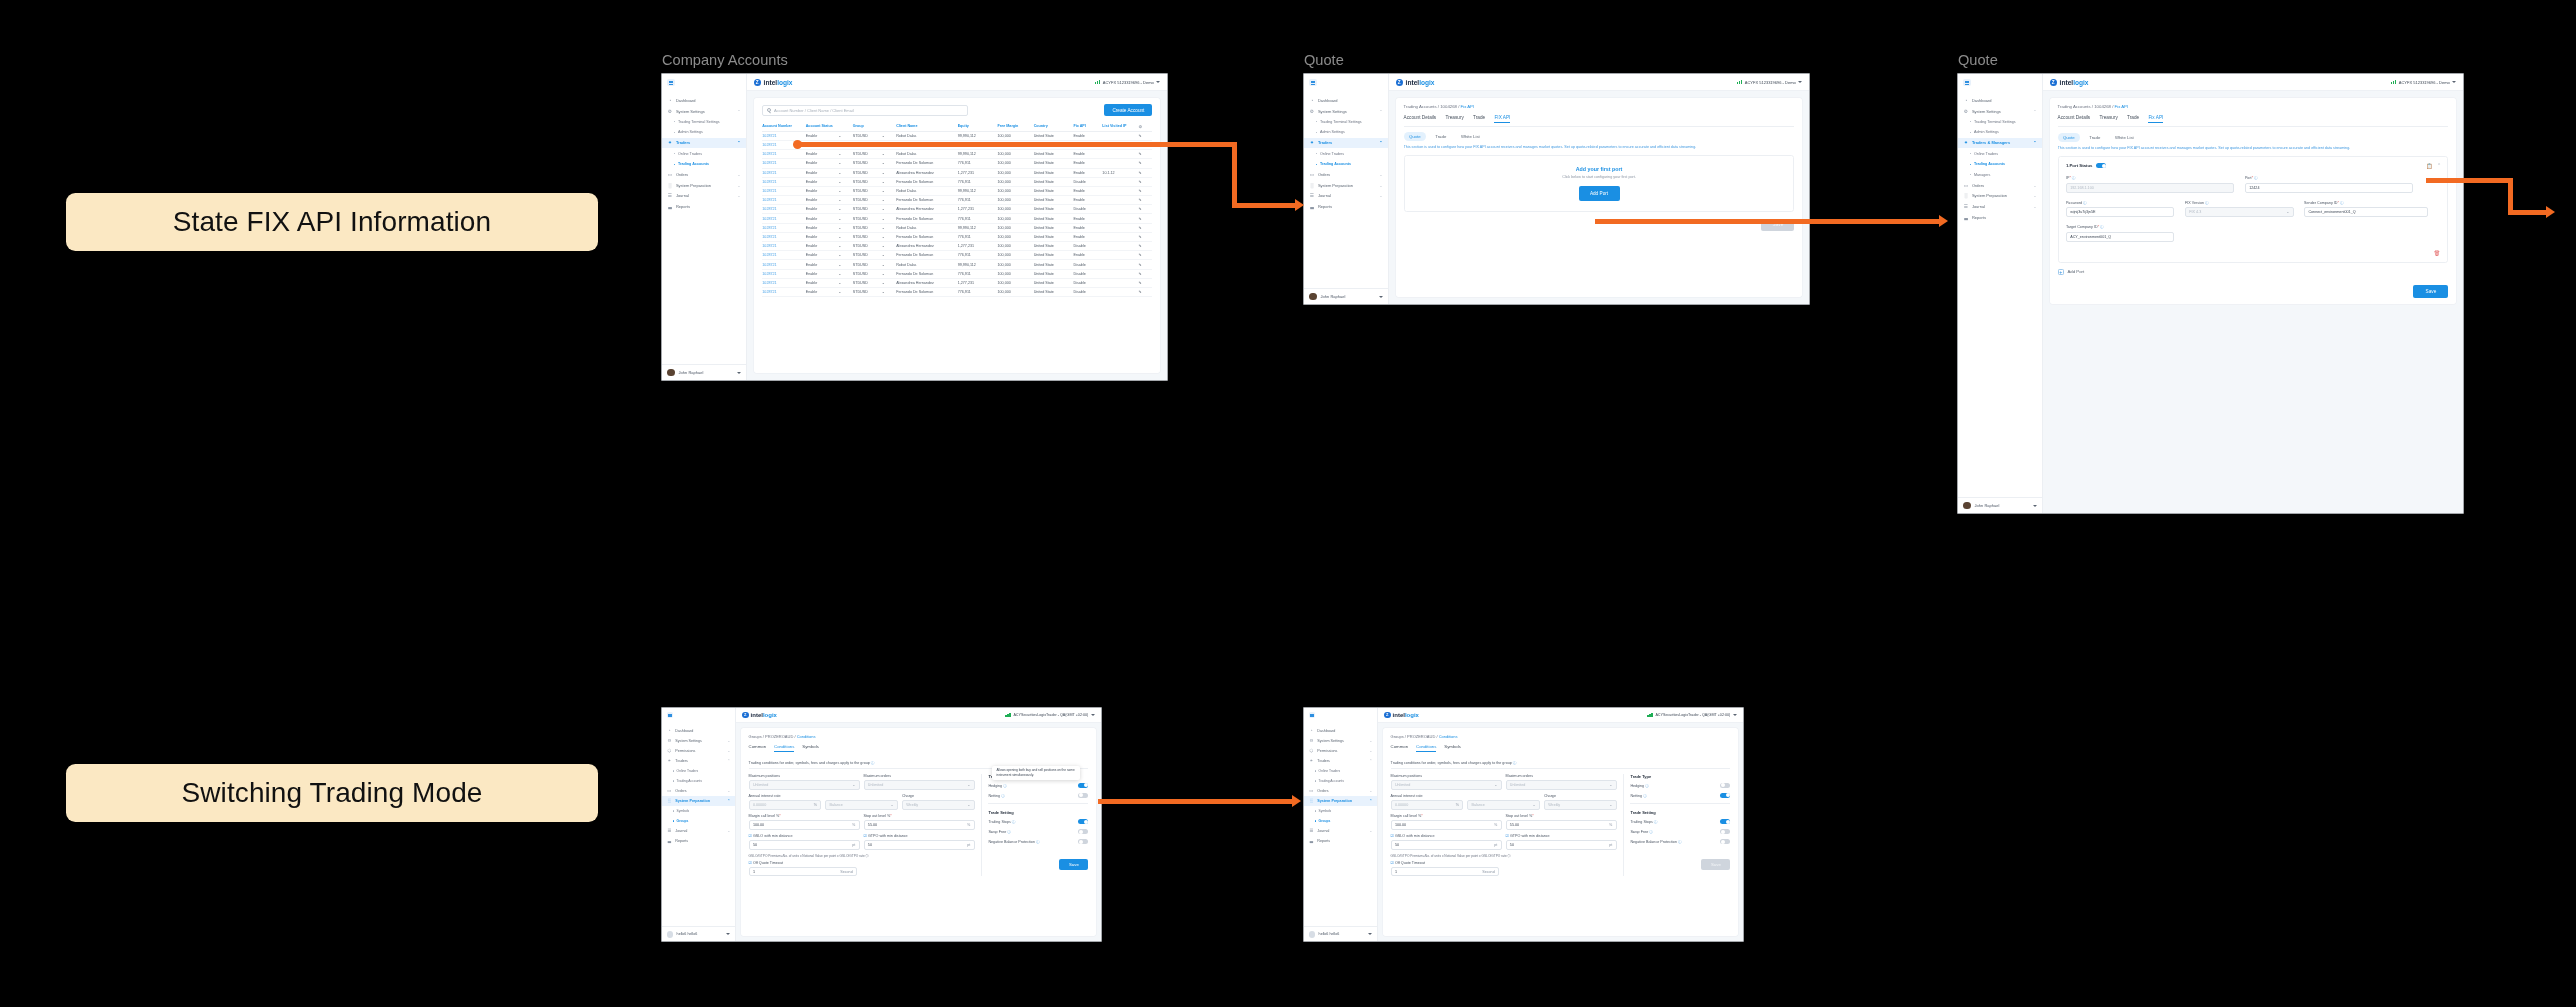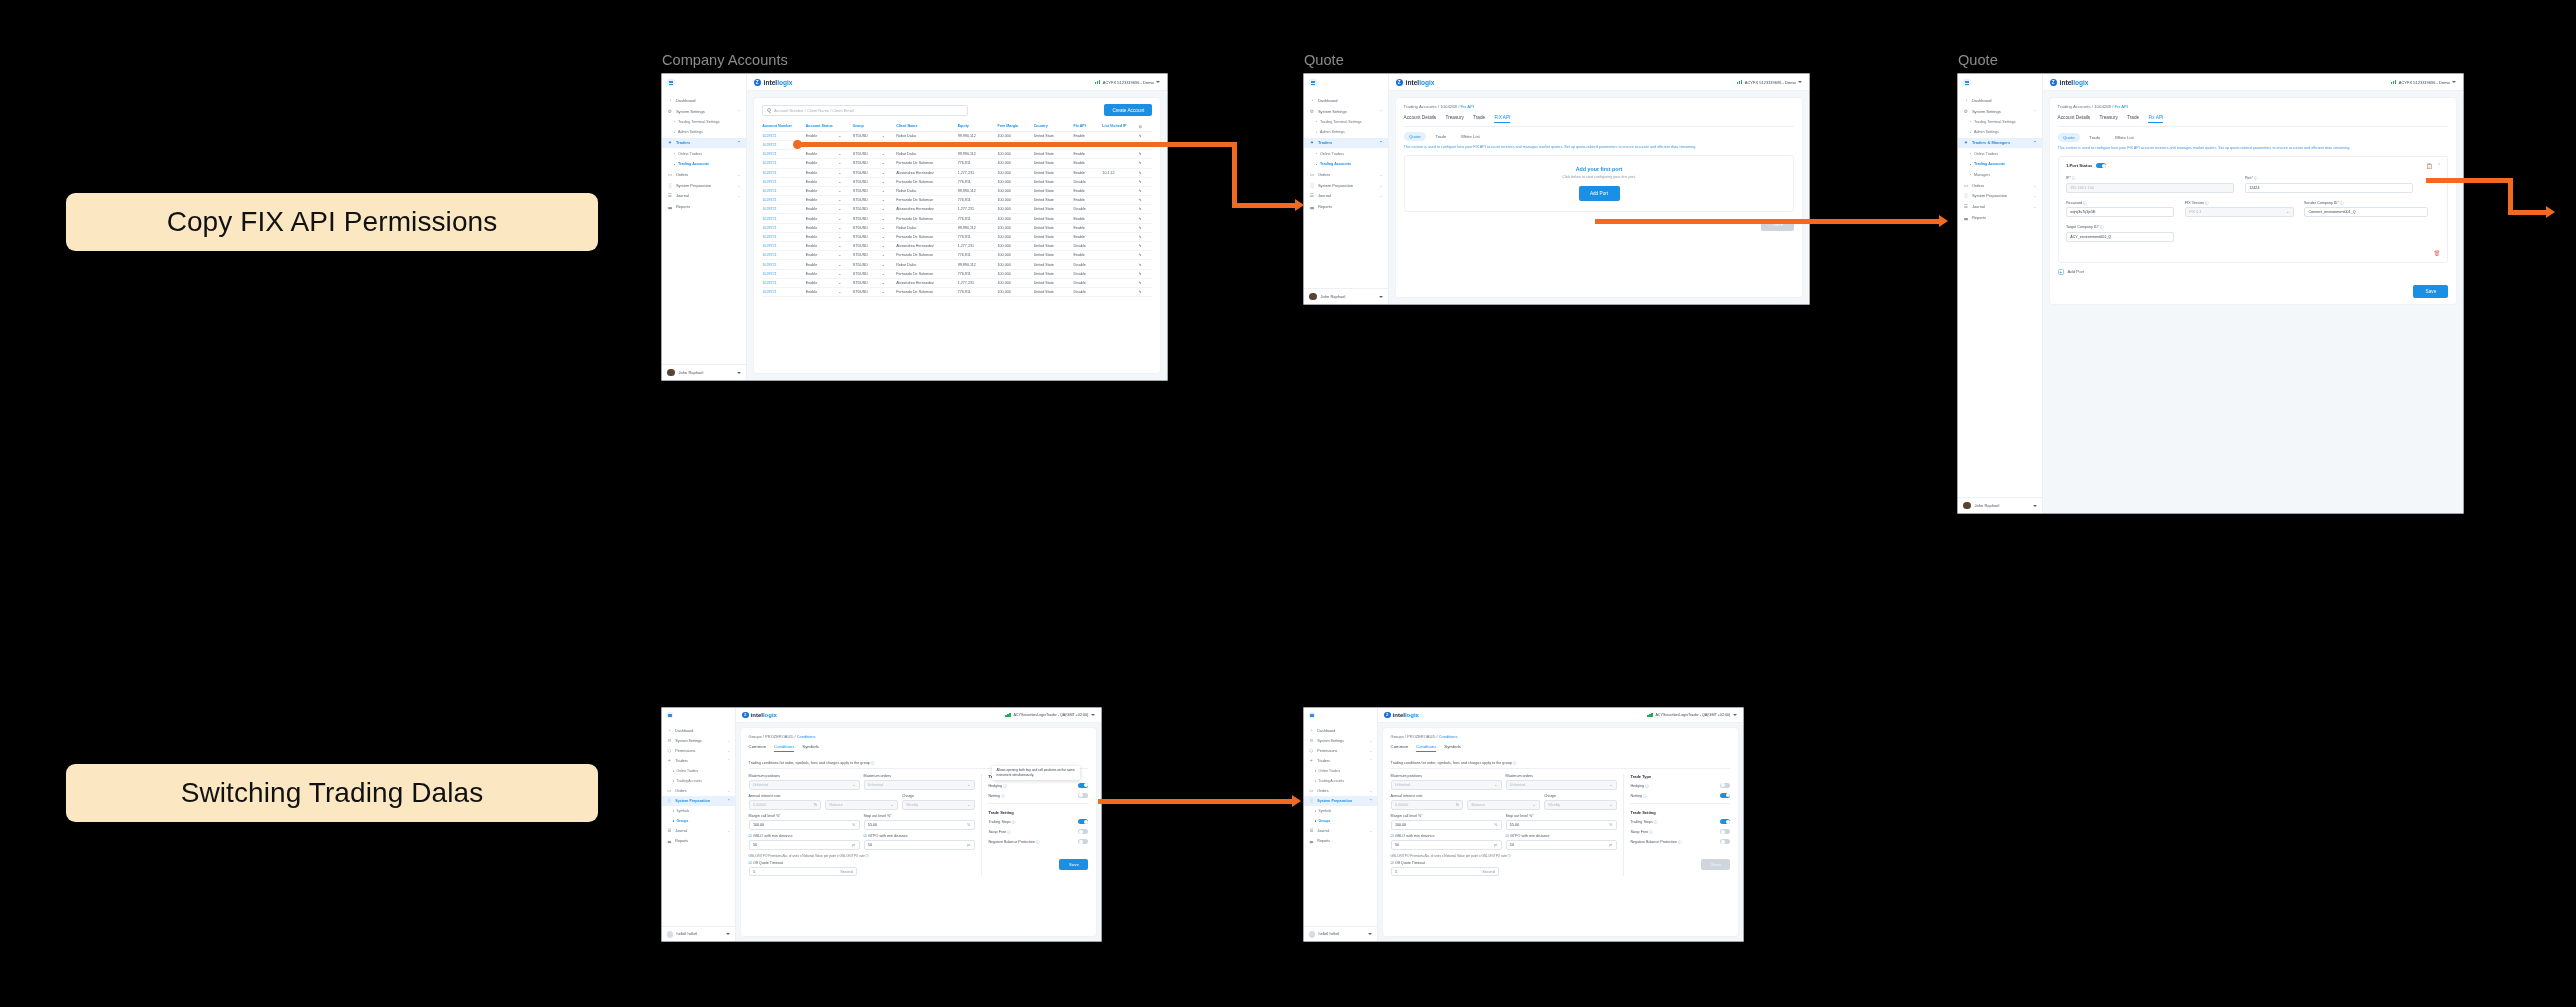--- a/index.html
+++ b/index.html
@@ -133,24 +133,24 @@
   .arrowhead { position:absolute; width:0; height:0; border-top:6px solid transparent; border-bottom:6px solid transparent; border-left:9.3px solid #f26a22; }
   .dot-end { position:absolute; border-radius:50%; background:#f26a22; }
   .caption { position:absolute; color:#8c8c8c; font-size:14.6px; white-space:nowrap; }
 </style>
 </head>
 <body>
 
 <div class="canvas">
 
   <div class="step-chip" style="left:66px; top:193px; width:532px; height:58px;">
-    <span>Copy FIX API Permissions</span>
+    <span>State FIX API Information</span>
   </div>
   <div class="step-chip" style="left:66px; top:764px; width:532px; height:58px;">
-    <span>Switching Trading Dalas</span>
+    <span>Switching Trading Mode</span>
   </div>
 
   <div class="caption" style="left:662px; top:52px;">Company Accounts</div>
   <div class="caption" style="left:1304px; top:52px;">Quote</div>
   <div class="caption" style="left:1958px; top:52px;">Quote</div>
 
   <div class="win" style="left:662px; top:74px; width:505px; height:306px;">
     <div class="win-body">
 
       <div class="sb" style="width:85px;">

